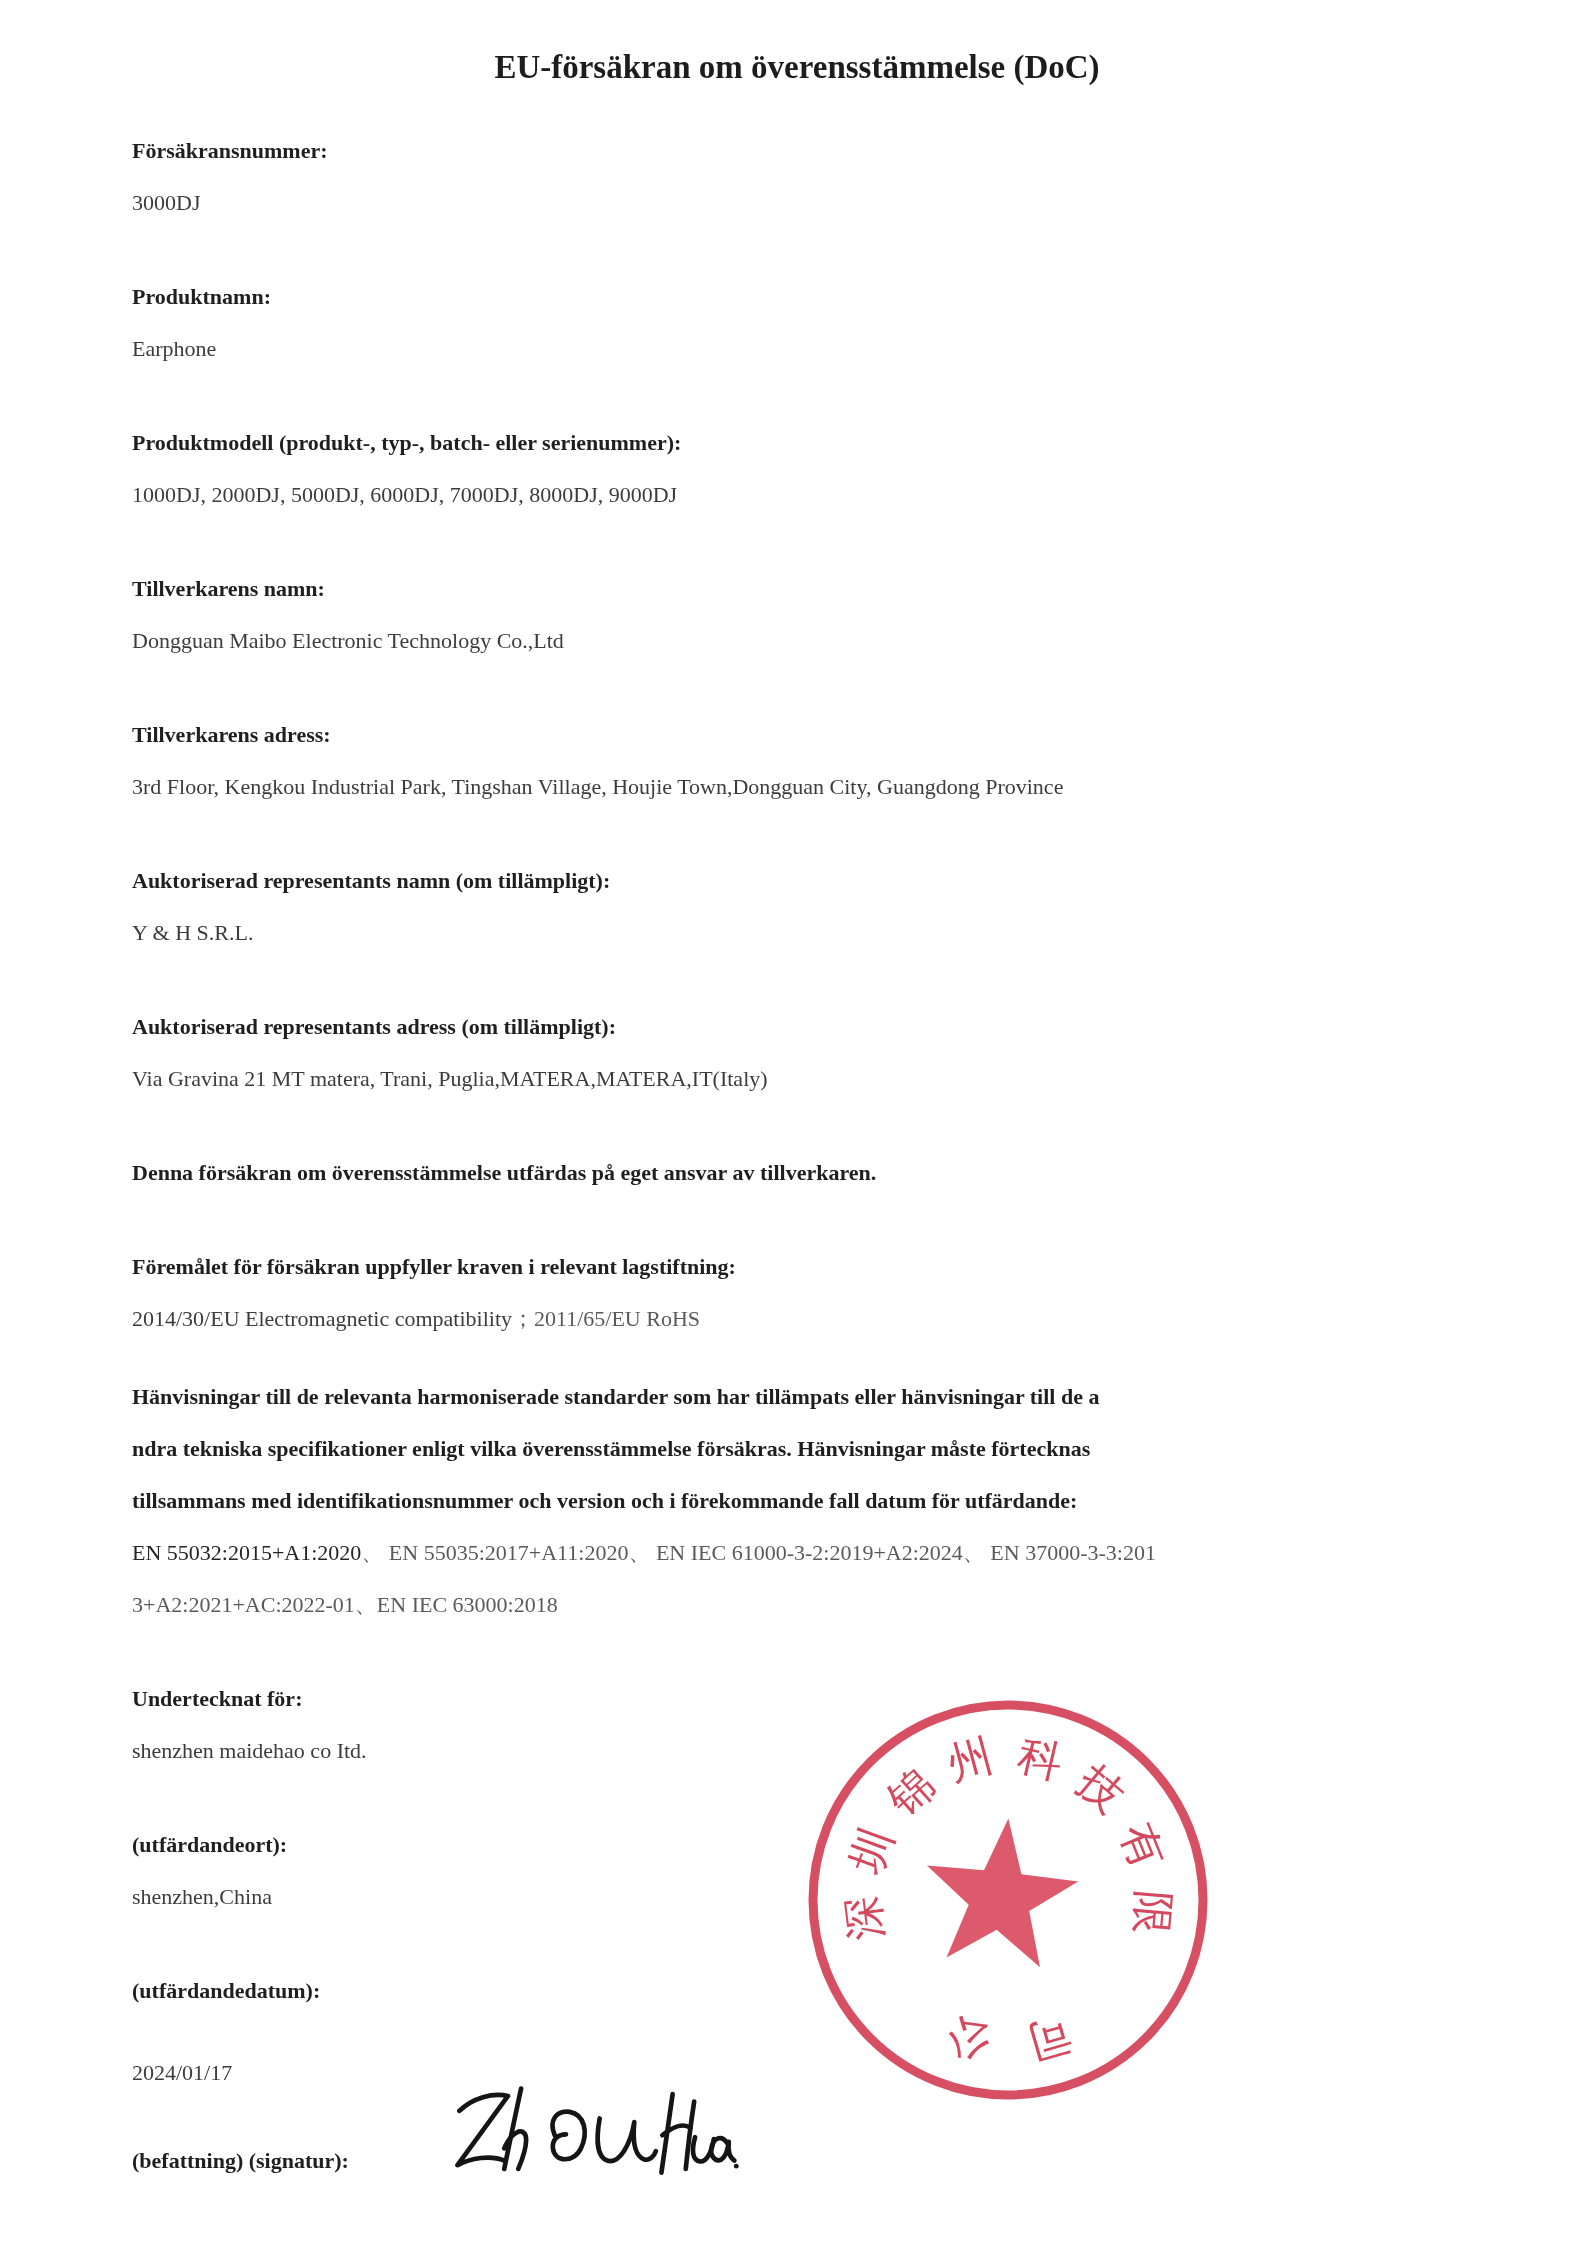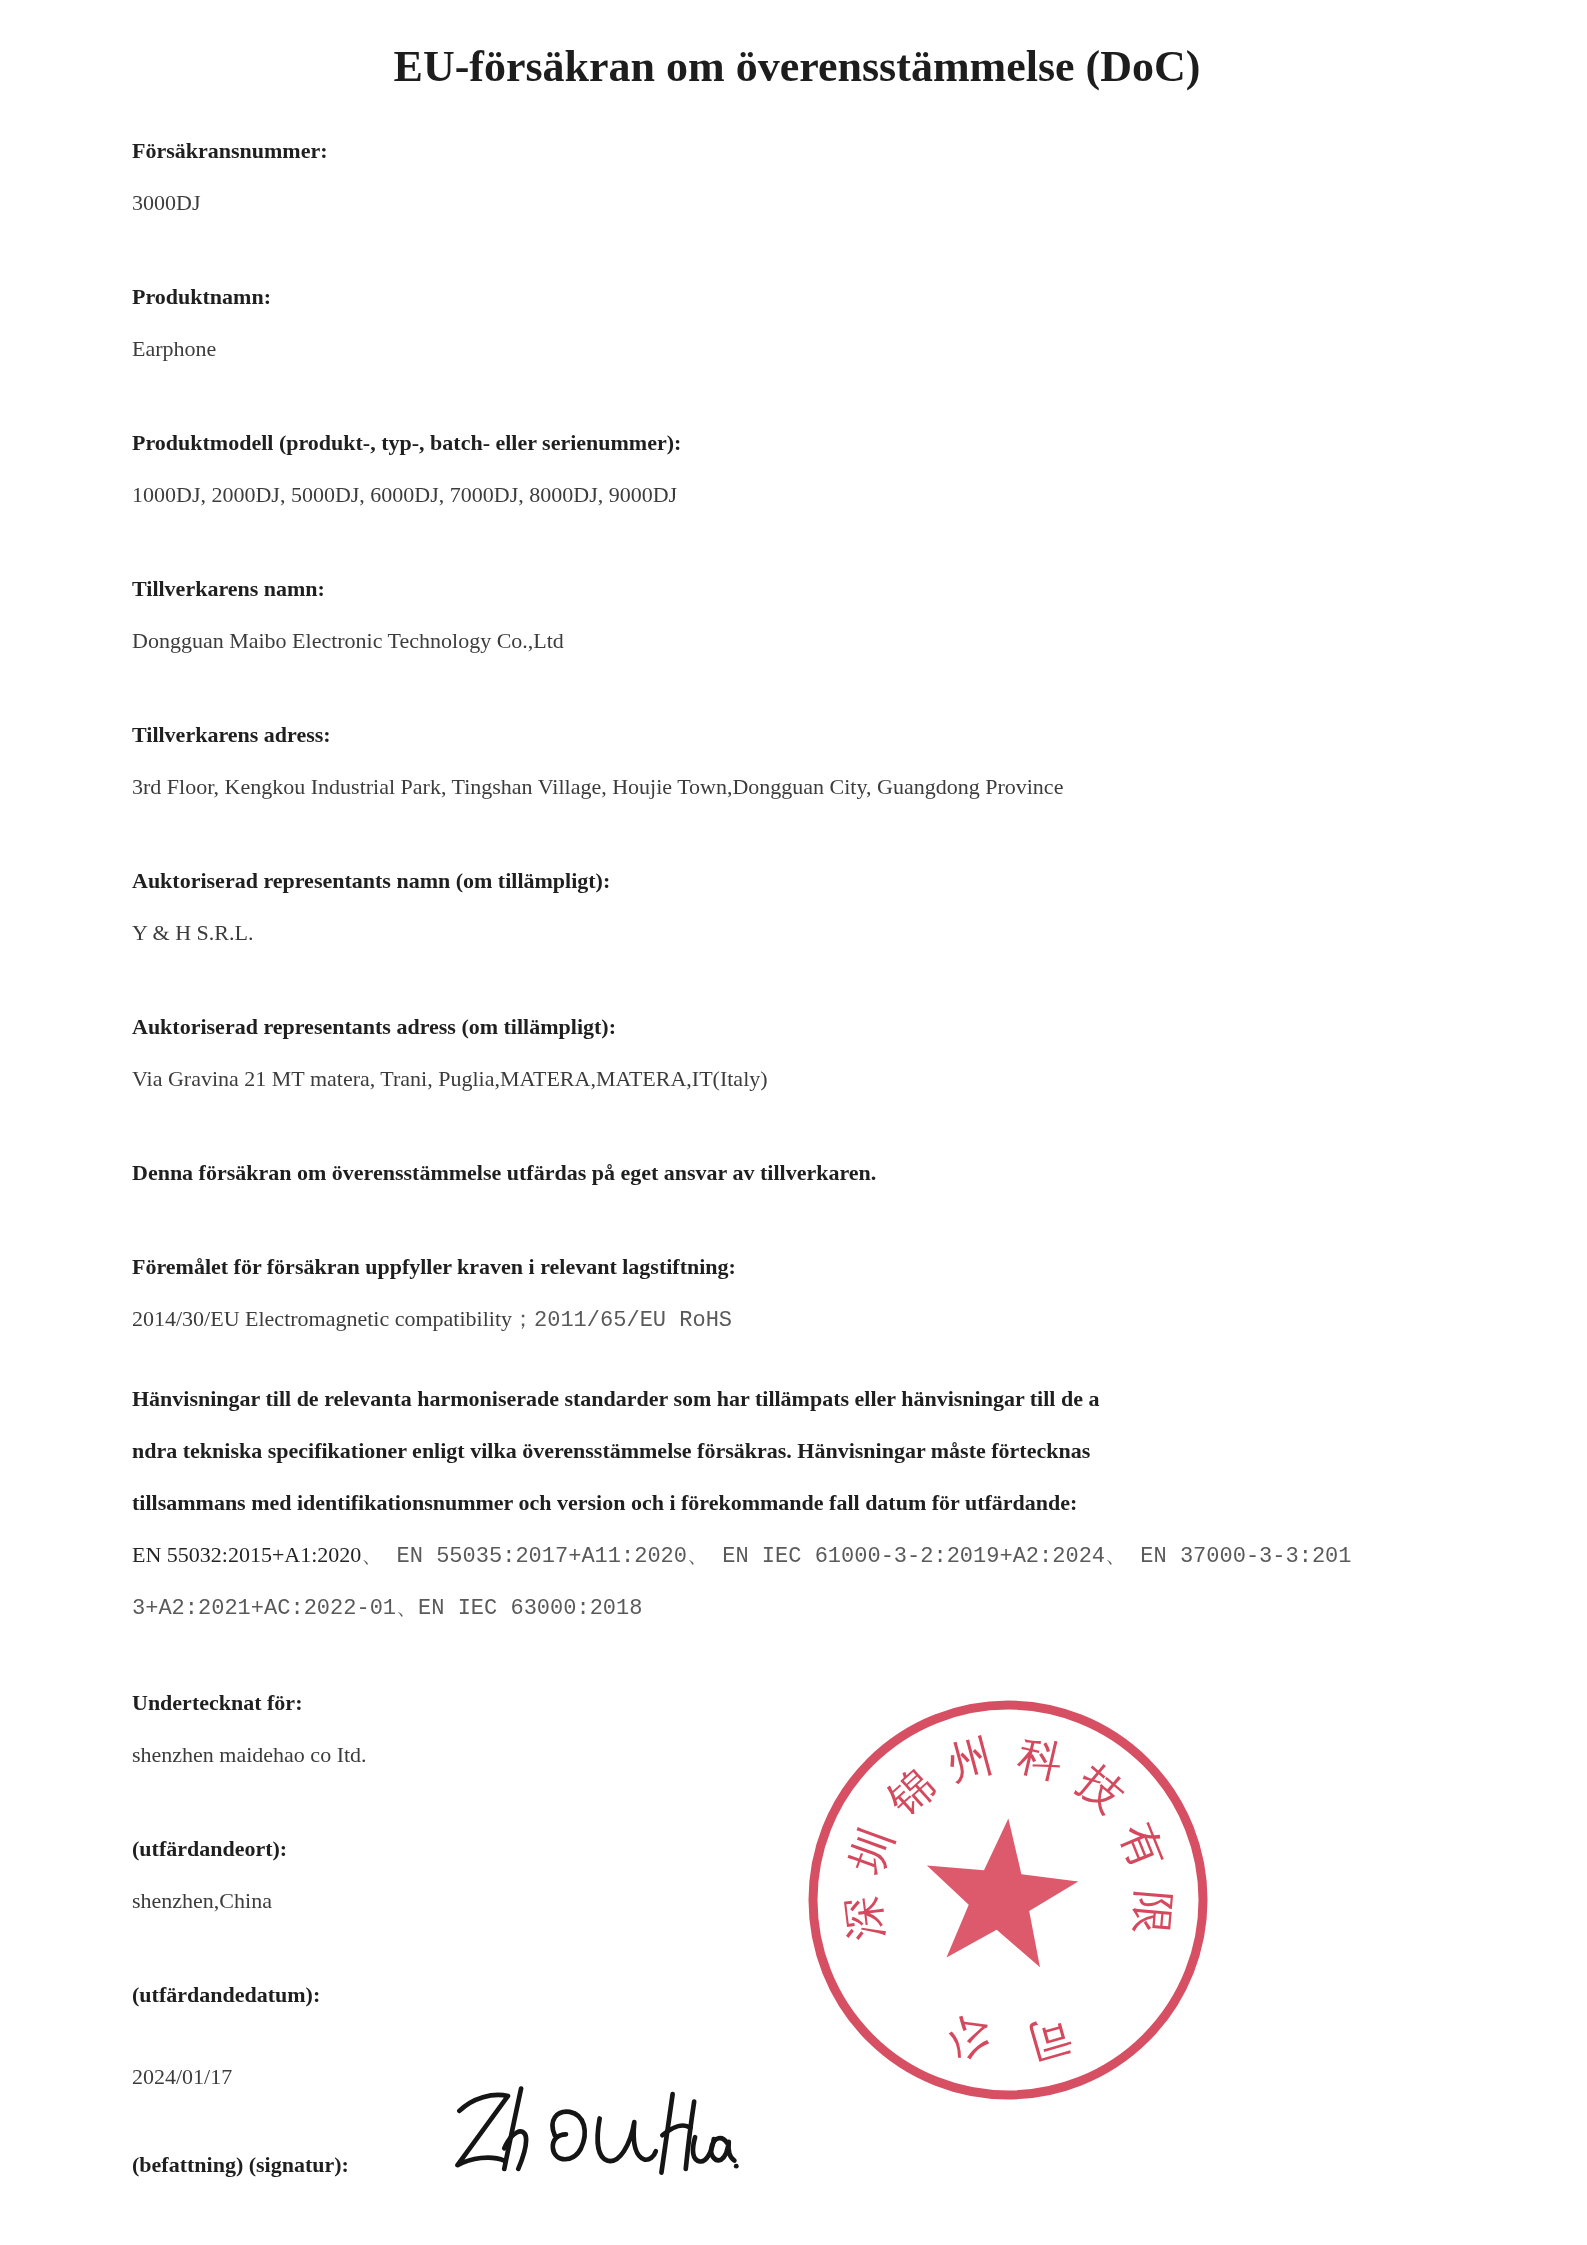--- a/index.html
+++ b/index.html
@@ -11,36 +11,36 @@
     overflow:hidden;
     font-family:"Liberation Serif","DejaVu Serif",serif;
   }
   .content{
     position:absolute;
     left:132px;
     top:45px;
     width:1330px;
   }
   .title{
-    font-size:44px;
+    font-size:33px;
     font-weight:bold;
     color:#1d1d1d;
     text-align:center;
     line-height:44px;
     margin:0;
     white-space:nowrap;
   }
   .ln{
     font-size:22px;
     line-height:52px;
     white-space:nowrap;
   }
   .label{font-weight:bold;color:#1f1f1f;}
   .value{color:#3c3c3c;}
-  .gray{color:#5a5a5a;font-family:Liberation Mono, monospace;}
+  .gray{color:#5a5a5a;}
   .bold-dark{font-weight:normal;color:#242424;}
   .grp{margin-top:42px;}
   .grp-first{margin-top:36px;}
   .grp-refs{margin-top:26px;}
   .grp-sign{margin-top:36px;}
   .date-value{margin-top:30px;}
   .stamp{
     position:absolute;
     left:798px;
     top:1692px;

